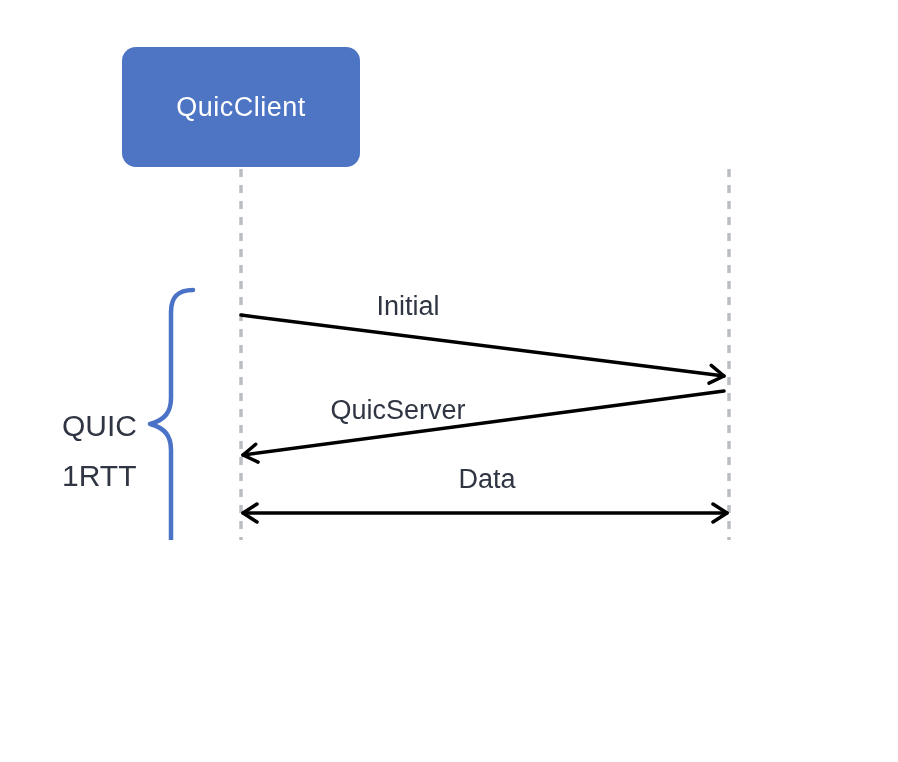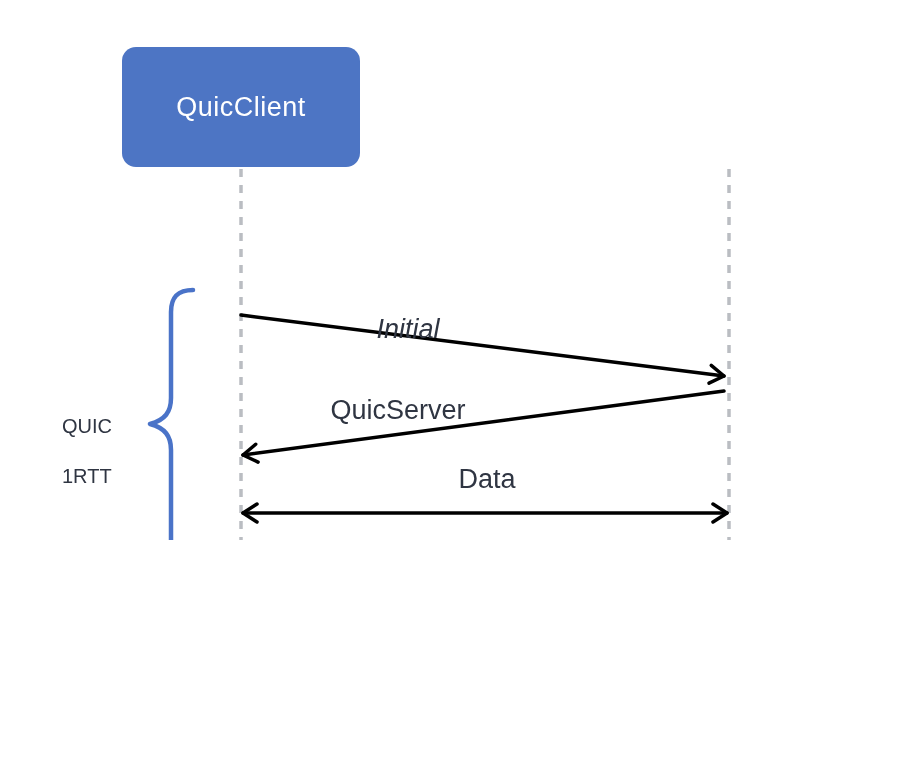--- a/index.html
+++ b/index.html
@@ -41,30 +41,30 @@
     height: 762px;
   }
   .msg-label {
     position: absolute;
     transform: translateX(-50%);
     color: #2f3542;
     font-size: 27px;
     line-height: 28px;
     white-space: nowrap;
   }
-  #label-initial   { left: 408px; top: 315px; font-style: italic; }
+  #label-initial   { left: 408px; top: 292px; }
   #label-handshake { left: 398px; top: 396px; }
   #label-data      { left: 487px; top: 465px; text-align: center; }
 
   .brace-label {
     position: absolute;
     left: 62px;
     top: 411px;
     color: #2f3542;
-    font-size: 20px;
+    font-size: 30px;
     line-height: 30px;
   }
   .brace-label div { margin-bottom: 20px; }
 </style>
 </head>
 <body>
 
 <div class="canvas">
 
   <svg class="diagram-svg" viewBox="0 0 898 762" xmlns="http://www.w3.org/2000/svg">

